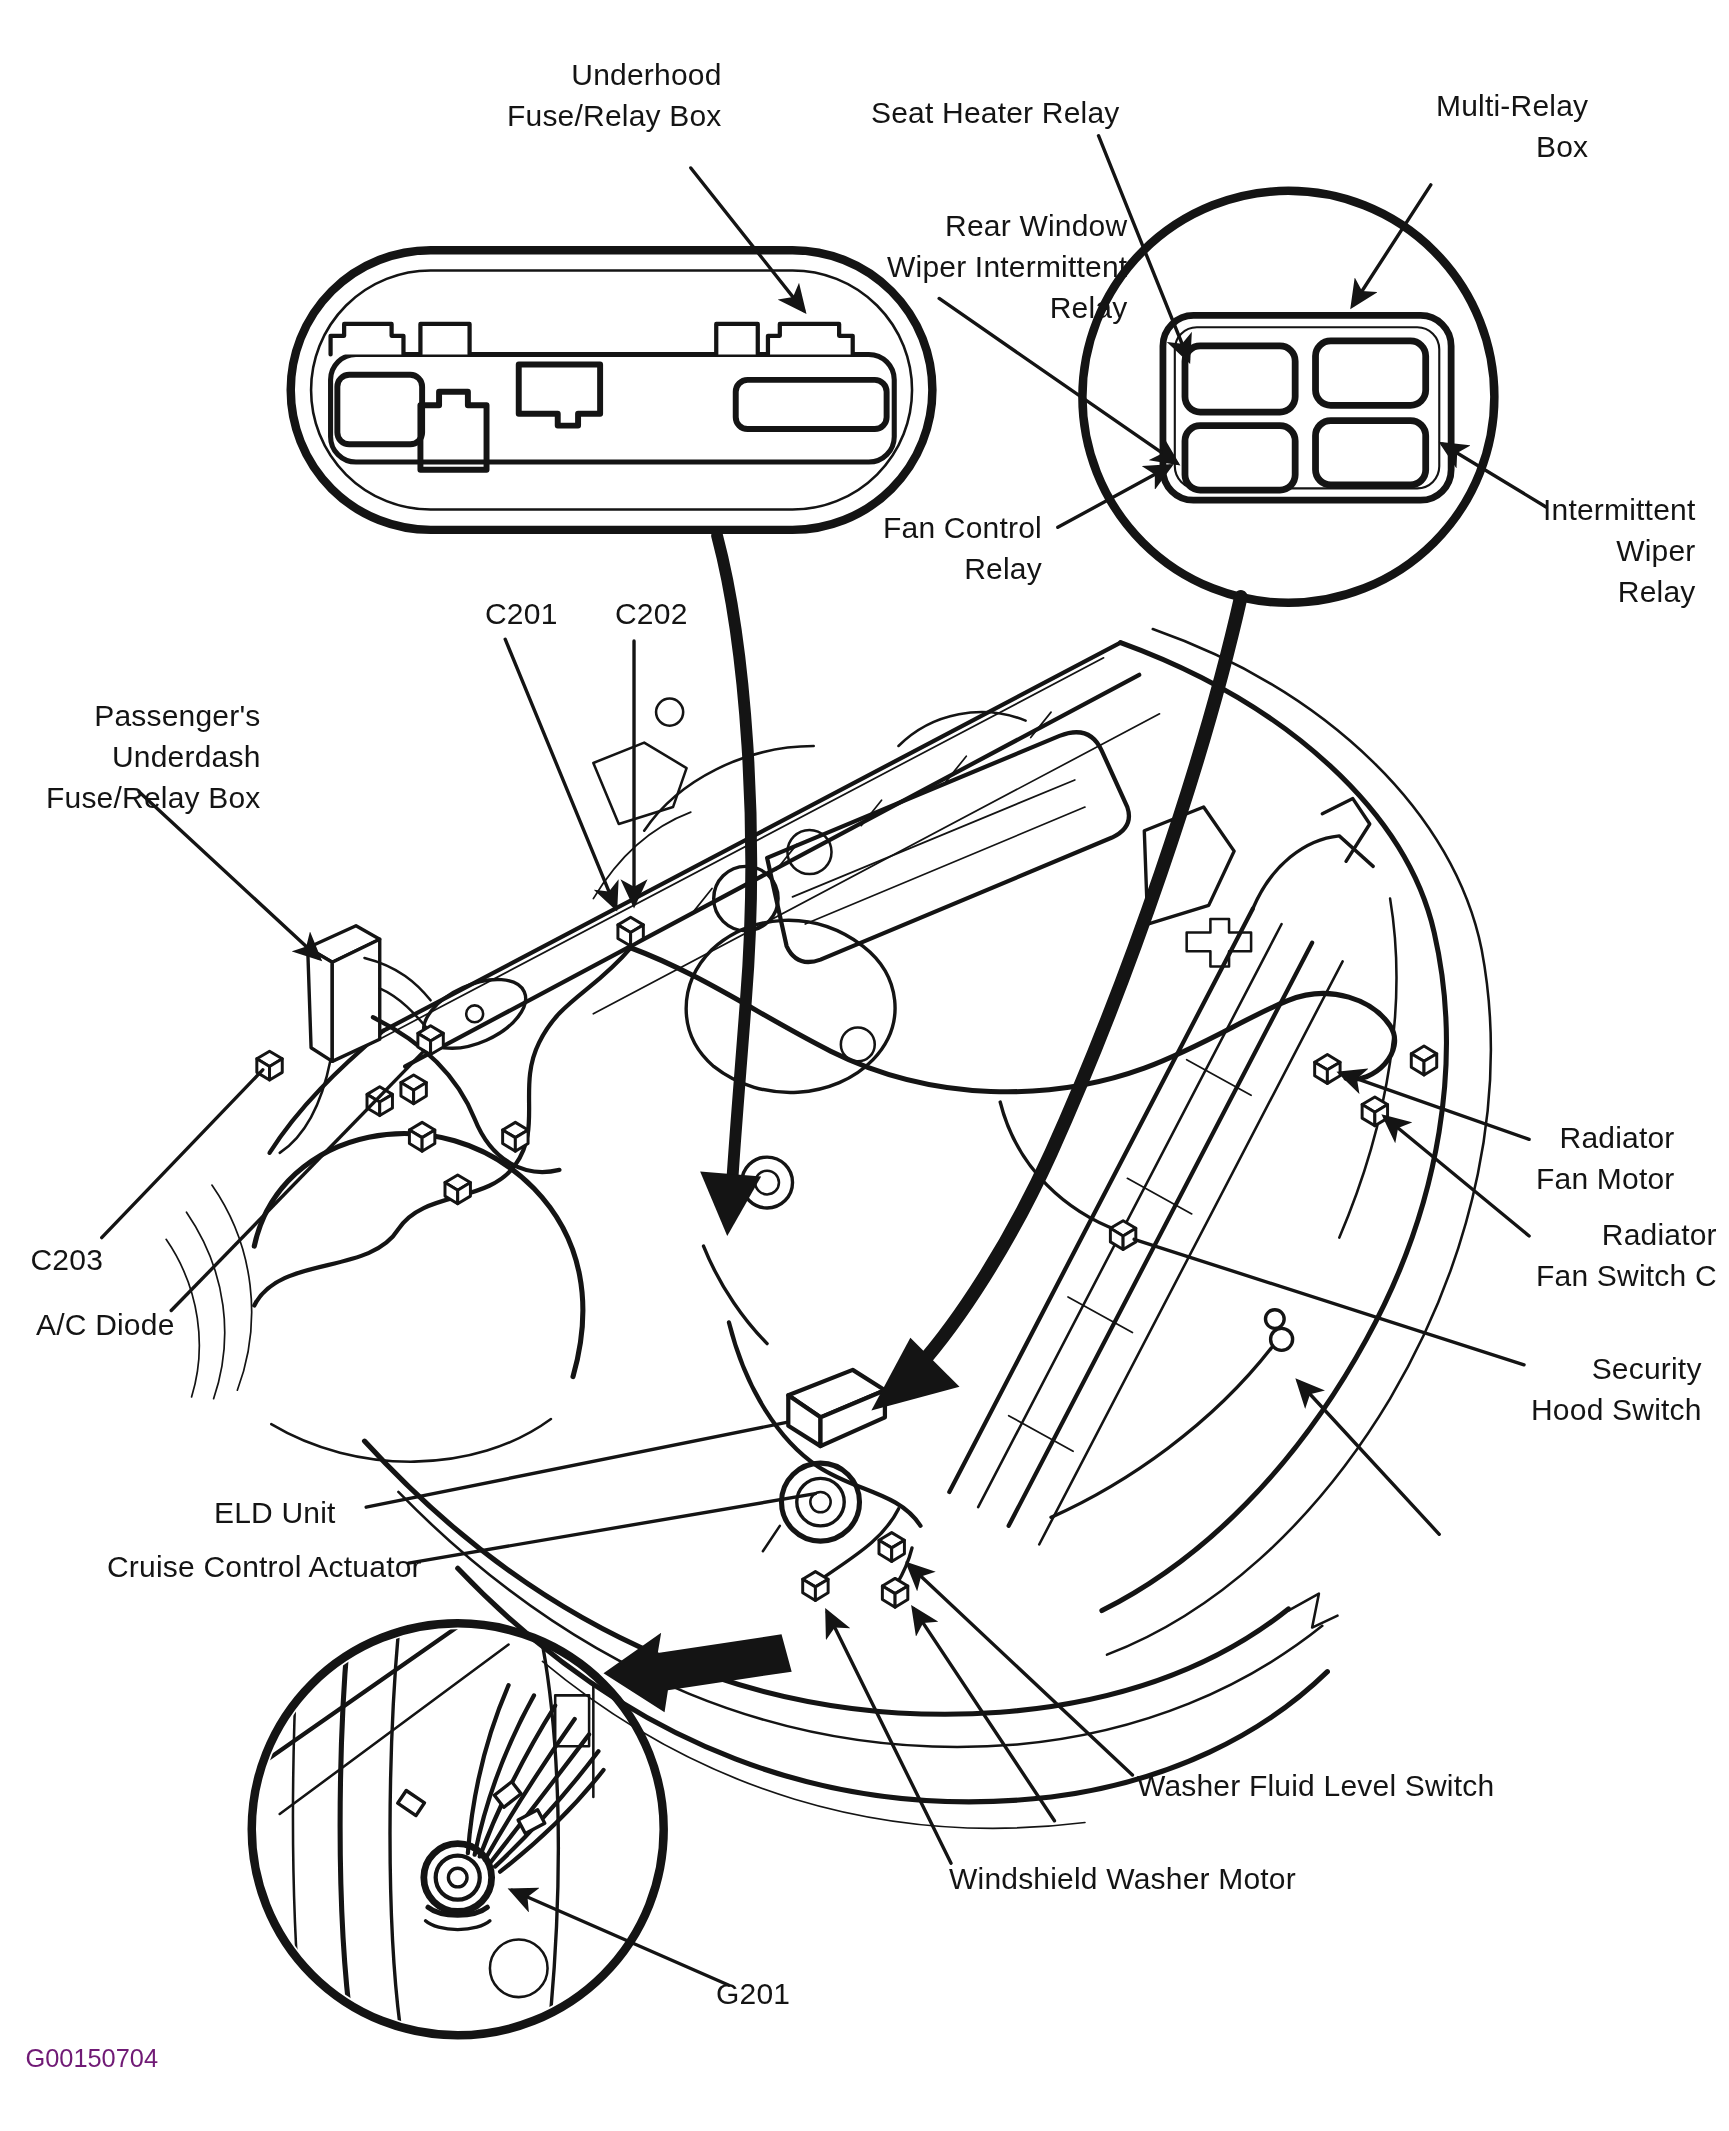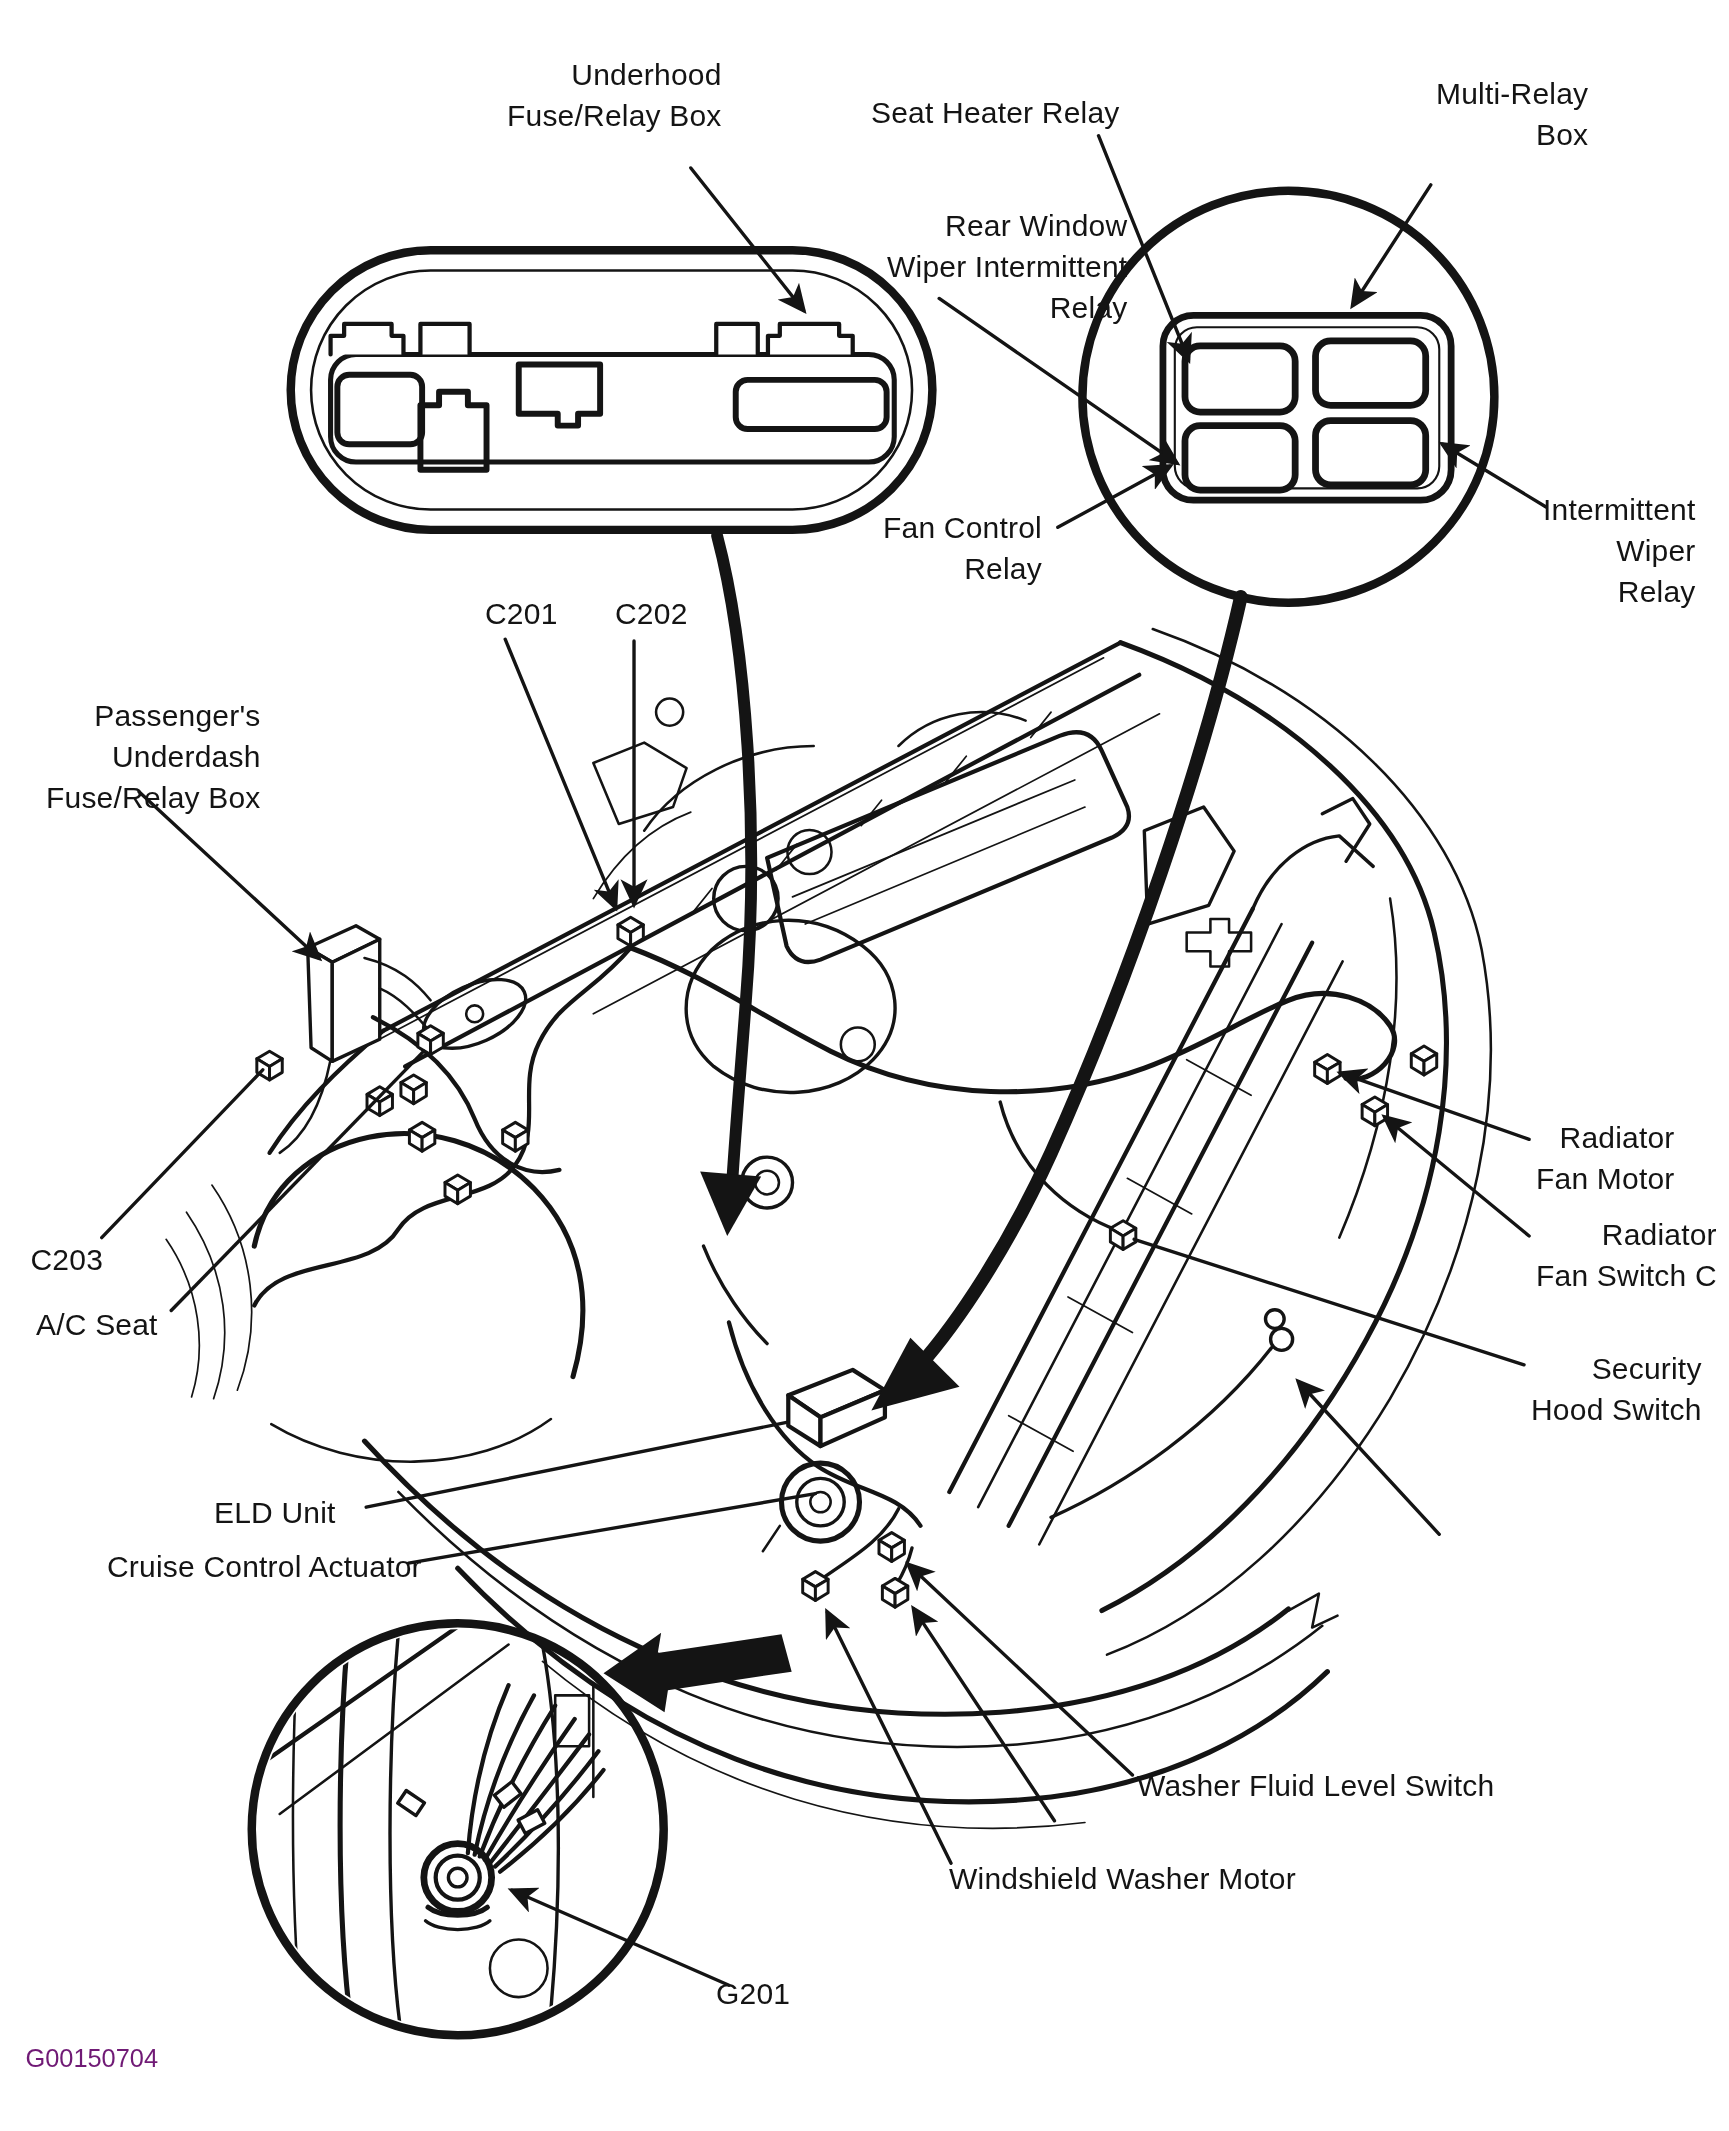--- a/index.html
+++ b/index.html
@@ -238,37 +238,37 @@
       <path d="M1336,2094 L1072,1846" marker-end="url(#ah)"></path>
       <path d="M1244,2148 L1078,1898" marker-end="url(#ah)"></path>
       <path d="M1122,2198 L976,1902" marker-end="url(#ah)"></path>
       <path d="M860,2342 L604,2230" marker-end="url(#ah)"></path>
     </g>
   </svg>
 
   <div class="callout" style="left:507px;top:54px">Underhood
 Fuse/Relay Box</div>
   <div class="callout" style="left:871px;top:92px">Seat Heater Relay</div>
-  <div class="callout" style="left:1436px;top:73px">Multi-Relay
+  <div class="callout" style="left:1436px;top:85px">Multi-Relay
 Box</div>
   <div class="callout" style="left:887px;top:205px">Rear Window
 Wiper Intermittent
 Relay</div>
   <div class="callout" style="left:883px;top:507px">Fan Control
 Relay</div>
   <div class="callout" style="left:1543px;top:489px">Intermittent
 Wiper
 Relay</div>
   <div class="callout" style="left:485px;top:593px">C201</div>
   <div class="callout" style="left:615px;top:593px">C202</div>
   <div class="callout" style="left:46px;top:695px">Passenger's
 Underdash
 Fuse/Relay Box</div>
   <div class="callout" style="left:30.5px;top:1239px">C203</div>
-  <div class="callout" style="left:36px;top:1304px">A/C Seat</div>
+  <div class="callout" style="left:36px;top:1304px">A/C Diode</div>
   <div class="callout" style="left:214px;top:1492px">ELD Unit</div>
   <div class="callout" style="left:107px;top:1546px">Cruise Control Actuator</div>
   <div class="callout" style="left:1536px;top:1117px">Radiator
 Fan Motor</div>
   <div class="callout" style="left:1536px;top:1214px">Radiator
 Fan Switch C</div>
   <div class="callout" style="left:1531px;top:1348px">Security
 Hood Switch</div>
   <div class="callout" style="left:1137px;top:1765px">Washer Fluid Level Switch</div>
   <div class="callout" style="left:949px;top:1858px">Windshield Washer Motor</div>

